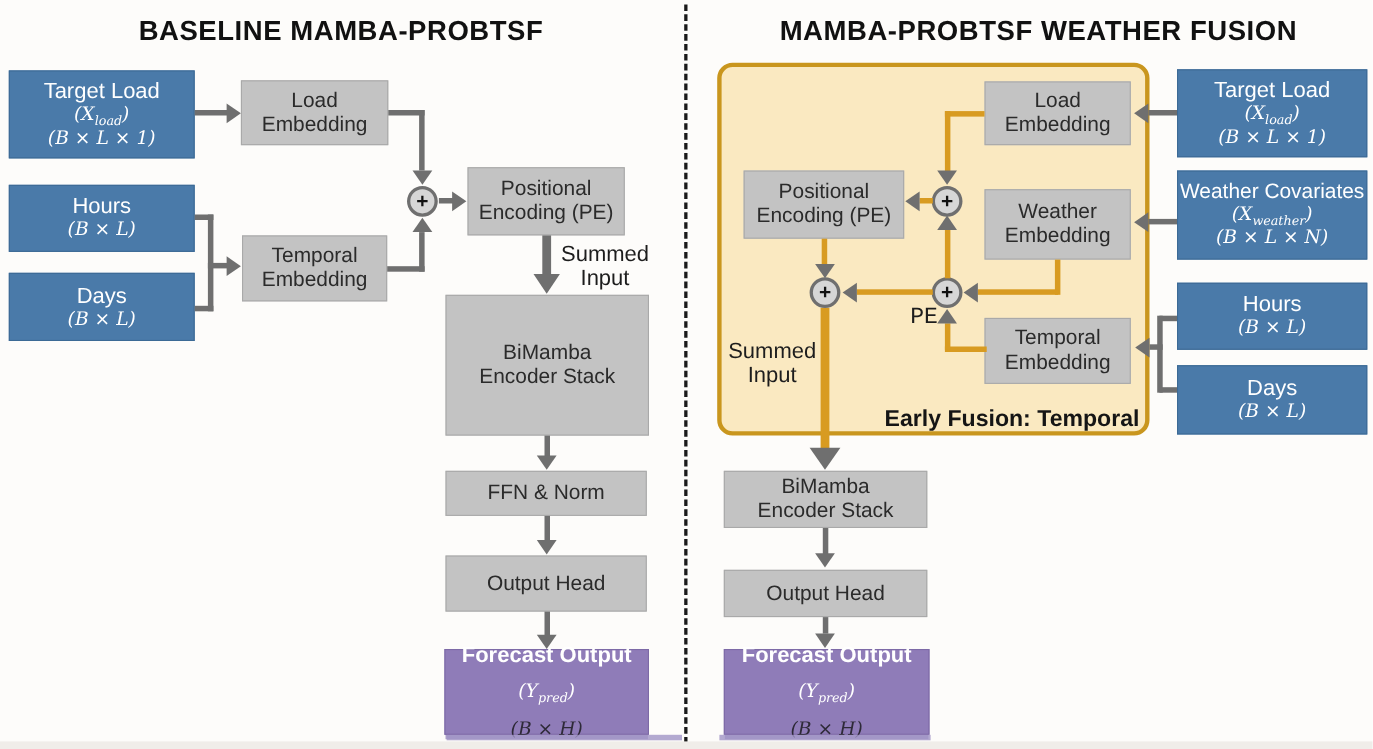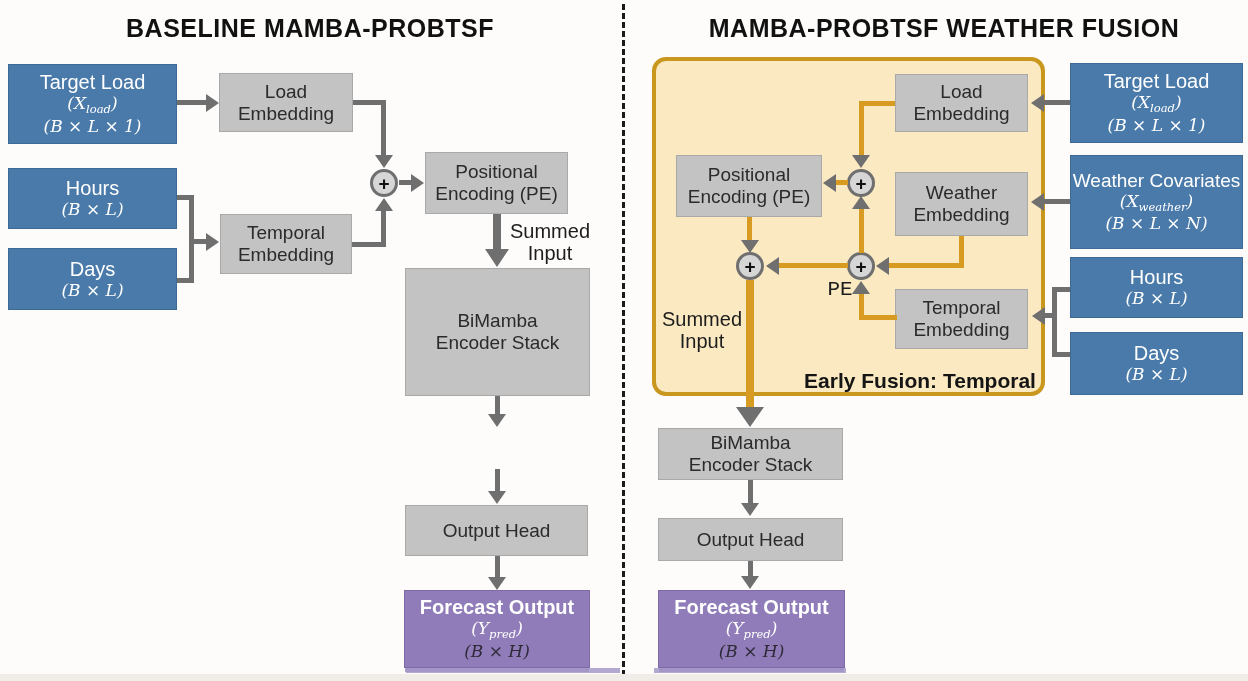--- a/index.html
+++ b/index.html
@@ -14,21 +14,21 @@
   .stage{position:relative;width:1248px;height:681px;background:var(--bg);
          overflow:hidden;font-family:"Liberation Sans",sans-serif;color:var(--ink);}
   .title{position:absolute;font-size:25px;font-weight:bold;letter-spacing:.5px;
          text-align:center;color:#111;}
   .box{position:absolute;box-sizing:border-box;display:flex;flex-direction:column;
        justify-content:center;align-items:center;text-align:center;line-height:1.15;}
   .blueb{background:var(--blue);border:1px solid var(--blue-border);color:#fff;font-size:20px;}
   .grayb{background:var(--gray-box);border:1px solid var(--gray-box-border);
          color:#2b2b2b;font-size:19px;}
   .purpleb{background:var(--purple);border:1px solid var(--purple-border);color:#fff;
-           font-size:20px;font-weight:bold;box-shadow:0 5px 0 -1px rgba(148,133,185,.75);}
+           font-size:20px;font-weight:bold;box-shadow:0 5px 0 -1px rgba(148,133,185,.75);gap:12px;}
   .math{font-family:"DejaVu Serif",serif;font-style:italic;font-size:17px;font-weight:normal;}
   .math sub{font-size:.68em;}
   .mdark{color:#2e2a38;}
   .ybox{position:absolute;box-sizing:border-box;background:var(--yellow-fill);
         border:4px solid var(--yellow-border);border-radius:14px;}
   .lbl{position:absolute;font-size:20px;text-align:center;color:#1d1d1d;line-height:1.1;}
   .fusion{position:absolute;font-size:21px;font-weight:bold;text-align:center;color:#151515;}
   .plus{position:absolute;width:28px;height:28px;border-radius:50%;background:var(--plus-fill);
         border:3px solid var(--plus-ring);box-sizing:border-box;display:flex;align-items:center;
         justify-content:center;font-size:19px;font-weight:bold;color:#111;line-height:1;}
@@ -81,20 +81,23 @@
     <div>Embedding</div>
   </div>
   <div class="box grayb" style="left:425px;top:152px;width:143px;height:62px;">
     <div>Positional</div>
     <div>Encoding (PE)</div>
   </div>
   <div class="box grayb" style="left:405px;top:268px;width:185px;height:128px;">
     <div>BiMamba</div>
     <div>Encoder Stack</div>
   </div>
+  <div class="box grayb" style="left:405px;top:428px;width:183px;height:41px;">
+    <div>FFN &amp; Norm</div>
+  </div>
   <div class="box grayb" style="left:405px;top:505px;width:183px;height:51px;">
     <div>Output Head</div>
   </div>
 
   <div class="box purpleb" style="left:404px;top:590px;width:186px;height:78px;">
     <div>Forecast Output</div>
     <div class="math"><span>(Y</span><sub>pred</sub><span>)</span></div>
     <div class="math mdark">(B × H)</div>
   </div>
 
@@ -170,21 +173,21 @@
     <div>Forecast Output</div>
     <div class="math"><span>(Y</span><sub>pred</sub><span>)</span></div>
     <div class="math mdark">(B × H)</div>
   </div>
 
   <div class="box blueb" style="left:1070px;top:63px;width:173px;height:80px;">
     <div>Target Load</div>
     <div class="math"><span>(X</span><sub>load</sub><span>)</span></div>
     <div class="math">(B × L × 1)</div>
   </div>
-  <div class="box blueb" style="left:1070px;top:155px;width:173px;height:94px;font-size:19px;">
+  <div class="box blueb" style="left:1070px;top:155px;width:173px;height:81px;font-size:19px;">
     <div>Weather Covariates</div>
     <div class="math"><span>(X</span><sub>weather</sub><span>)</span></div>
     <div class="math">(B × L × N)</div>
   </div>
   <div class="box blueb" style="left:1070px;top:257px;width:173px;height:61px;">
     <div>Hours</div>
     <div class="math">(B × L)</div>
   </div>
   <div class="box blueb" style="left:1070px;top:332px;width:173px;height:63px;">
     <div>Days</div>

